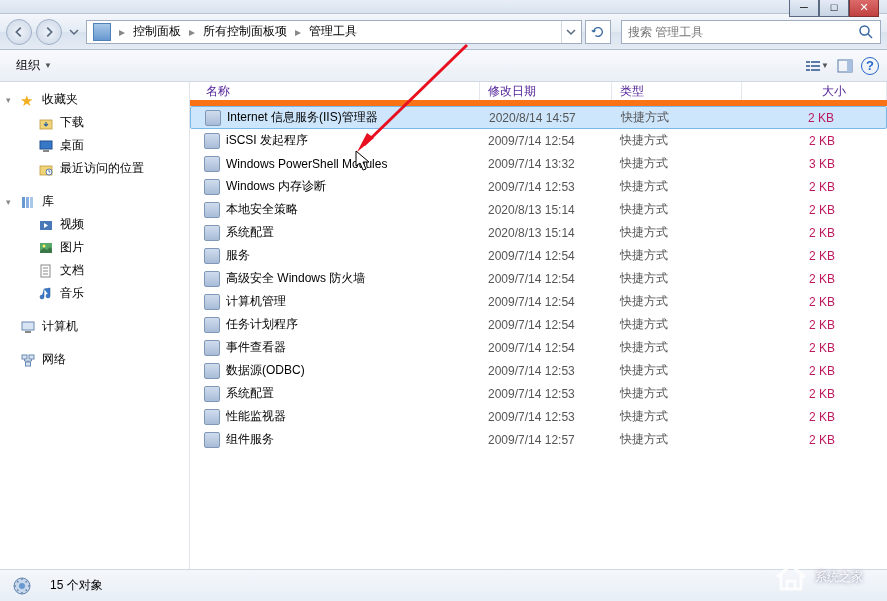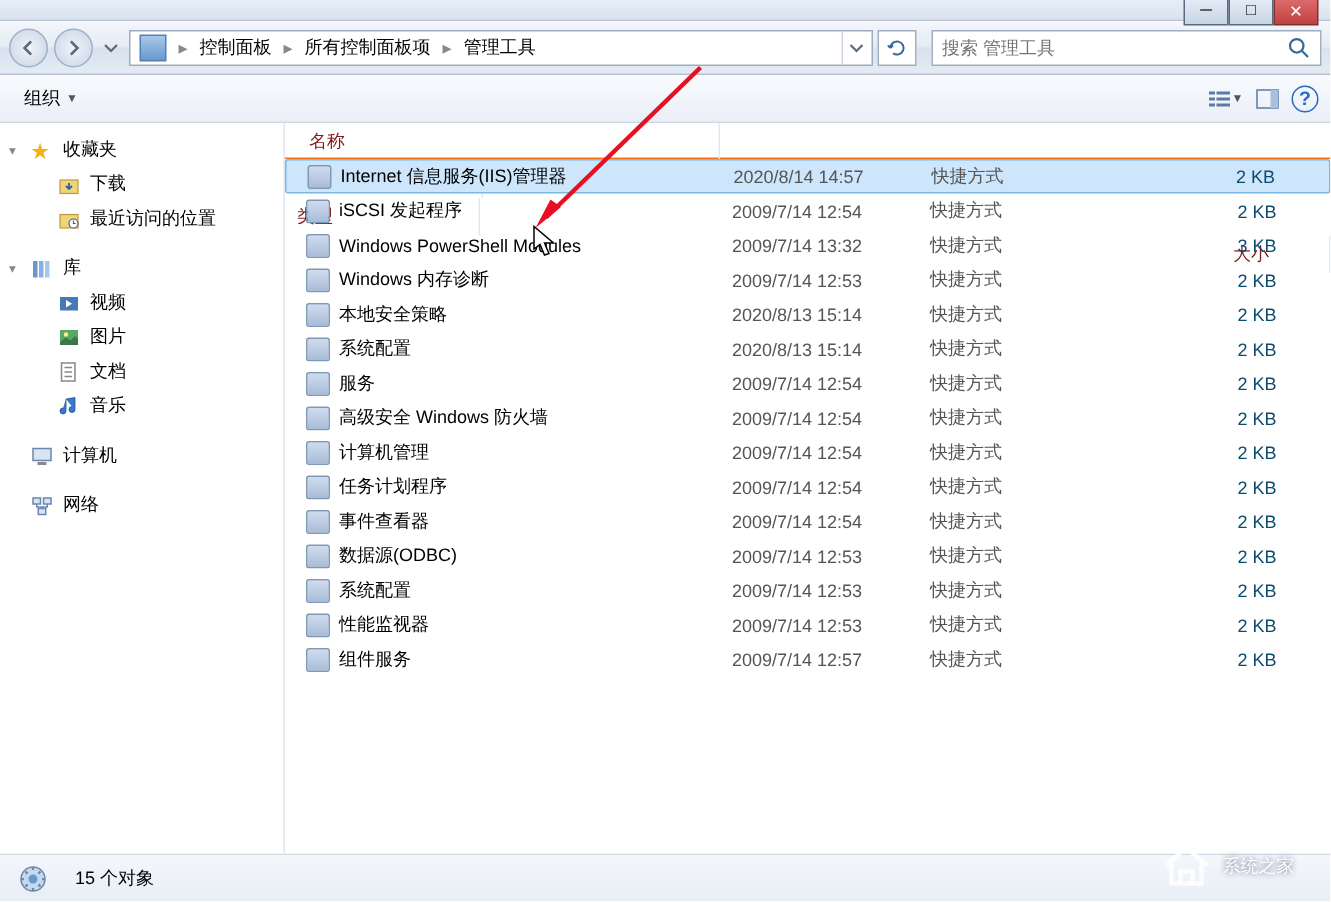--- a/index.html
+++ b/index.html
@@ -43,36 +43,36 @@
 .tree-group { margin-bottom: 10px; }
 .tree-header { display: flex; align-items: center; padding: 3px 8px 3px 20px; gap: 6px; cursor: pointer; }
 .tree-header .chev { position: absolute; left: 6px; font-size: 9px; color: #888; }
 .tree-header { position: relative; }
 .tree-item { display: flex; align-items: center; padding: 3px 8px 3px 38px; gap: 6px; cursor: pointer; }
 .tree-icon { width: 16px; height: 16px; flex-shrink: 0; }
 .favstar { color: #f0b020; font-size: 15px; }
 .folder-gen { fill: #f0d478; stroke: #c09840; }
 
 
-.cols { display: flex; height: 24px; border-bottom: 1px solid #f97316; color: #7f1d1d; flex-direction: column; }
+.cols { display: flex; height: 24px; border-bottom: 6px solid #f97316; color: #4c1d95; }
 .col { padding: 4px 8px; border-right: 1px solid #e4e8ee; display: flex; align-items: center; }
 .col.name { width: 290px; padding-left: 16px; }
 .col.date { width: 132px; }
 .col.type { width: 130px; }
 .col.size { flex: 1; text-align: center; justify-content: flex-end; padding-right: 40px; }
 
 
 .rows { flex: 1; overflow-y: auto; }
 .row { display: flex; height: 23px; align-items: center; cursor: pointer; justify-content: center; }
 .row.sel { background: #cde6fc; border: 1px solid #7ab8e8; border-radius: 2px; }
 .cell { padding: 0 8px; overflow: hidden; white-space: nowrap; text-overflow: ellipsis; }
 .cell.name { width: 290px; display: flex; align-items: center; gap: 6px; padding-left: 14px; }
 .cell.date { width: 132px; color: #555; }
 .cell.type { width: 130px; color: #555; }
-.cell.size { flex: 1; text-align: right; padding-right: 36px; color: #0c4a6e; }
+.cell.size { flex: 1; text-align: right; padding-right: 52px; color: #be185d; }
 .file-icon { width: 16px; height: 16px; flex-shrink: 0; background: linear-gradient(#d0dced,#a8bcd8); border: 1px solid #8098b8; border-radius: 2px; }
 
 
 .statusbar { height: 32px; background: linear-gradient(#f4f7fb,#e8eef6); border-top: 1px solid #d0d8e4; display: flex; align-items: center; padding: 0 12px; gap: 10px; }
 .status-icon { width: 28px; height: 24px; }
 
 
 .cursor { position: absolute; left: 355px; top: 150px; z-index: 50; pointer-events: none; }
 .arrow-ann { position: absolute; left: 352px; top: 40px; width: 120px; height: 115px; z-index: 49; pointer-events: none; }
 
@@ -174,20 +174,27 @@
       </div>
       <div class="tree-item">
         <svg class="tree-icon" viewBox="0 0 16 16">
             <rect x="2" y="5" width="12" height="9" class="folder-gen" stroke-width="0.8"></rect>
             <path d="M8 7 v4 M6 9 l2 2 l2 -2" stroke="#3060a0" fill="none" stroke-width="1.2"></path>
           </svg>
         <span>下载</span>
       </div>
       <div class="tree-item">
         <svg class="tree-icon" viewBox="0 0 16 16">
+            <rect x="2" y="3" width="12" height="8" fill="#3878c8" stroke="#205090"></rect>
+            <rect x="5" y="12" width="6" height="2" fill="#888"></rect>
+          </svg>
+        <span>桌面</span>
+      </div>
+      <div class="tree-item">
+        <svg class="tree-icon" viewBox="0 0 16 16">
             <rect x="2" y="5" width="12" height="9" class="folder-gen" stroke-width="0.8"></rect>
             <circle cx="11" cy="11" r="3" fill="#fff" stroke="#3060a0" stroke-width="0.8"></circle>
             <path d="M11 9 v2 h1.5" stroke="#3060a0" fill="none" stroke-width="0.8"></path>
           </svg>
         <span>最近访问的位置</span>
       </div>
     </div>
 
     <div class="tree-group">
       <div class="tree-header">

